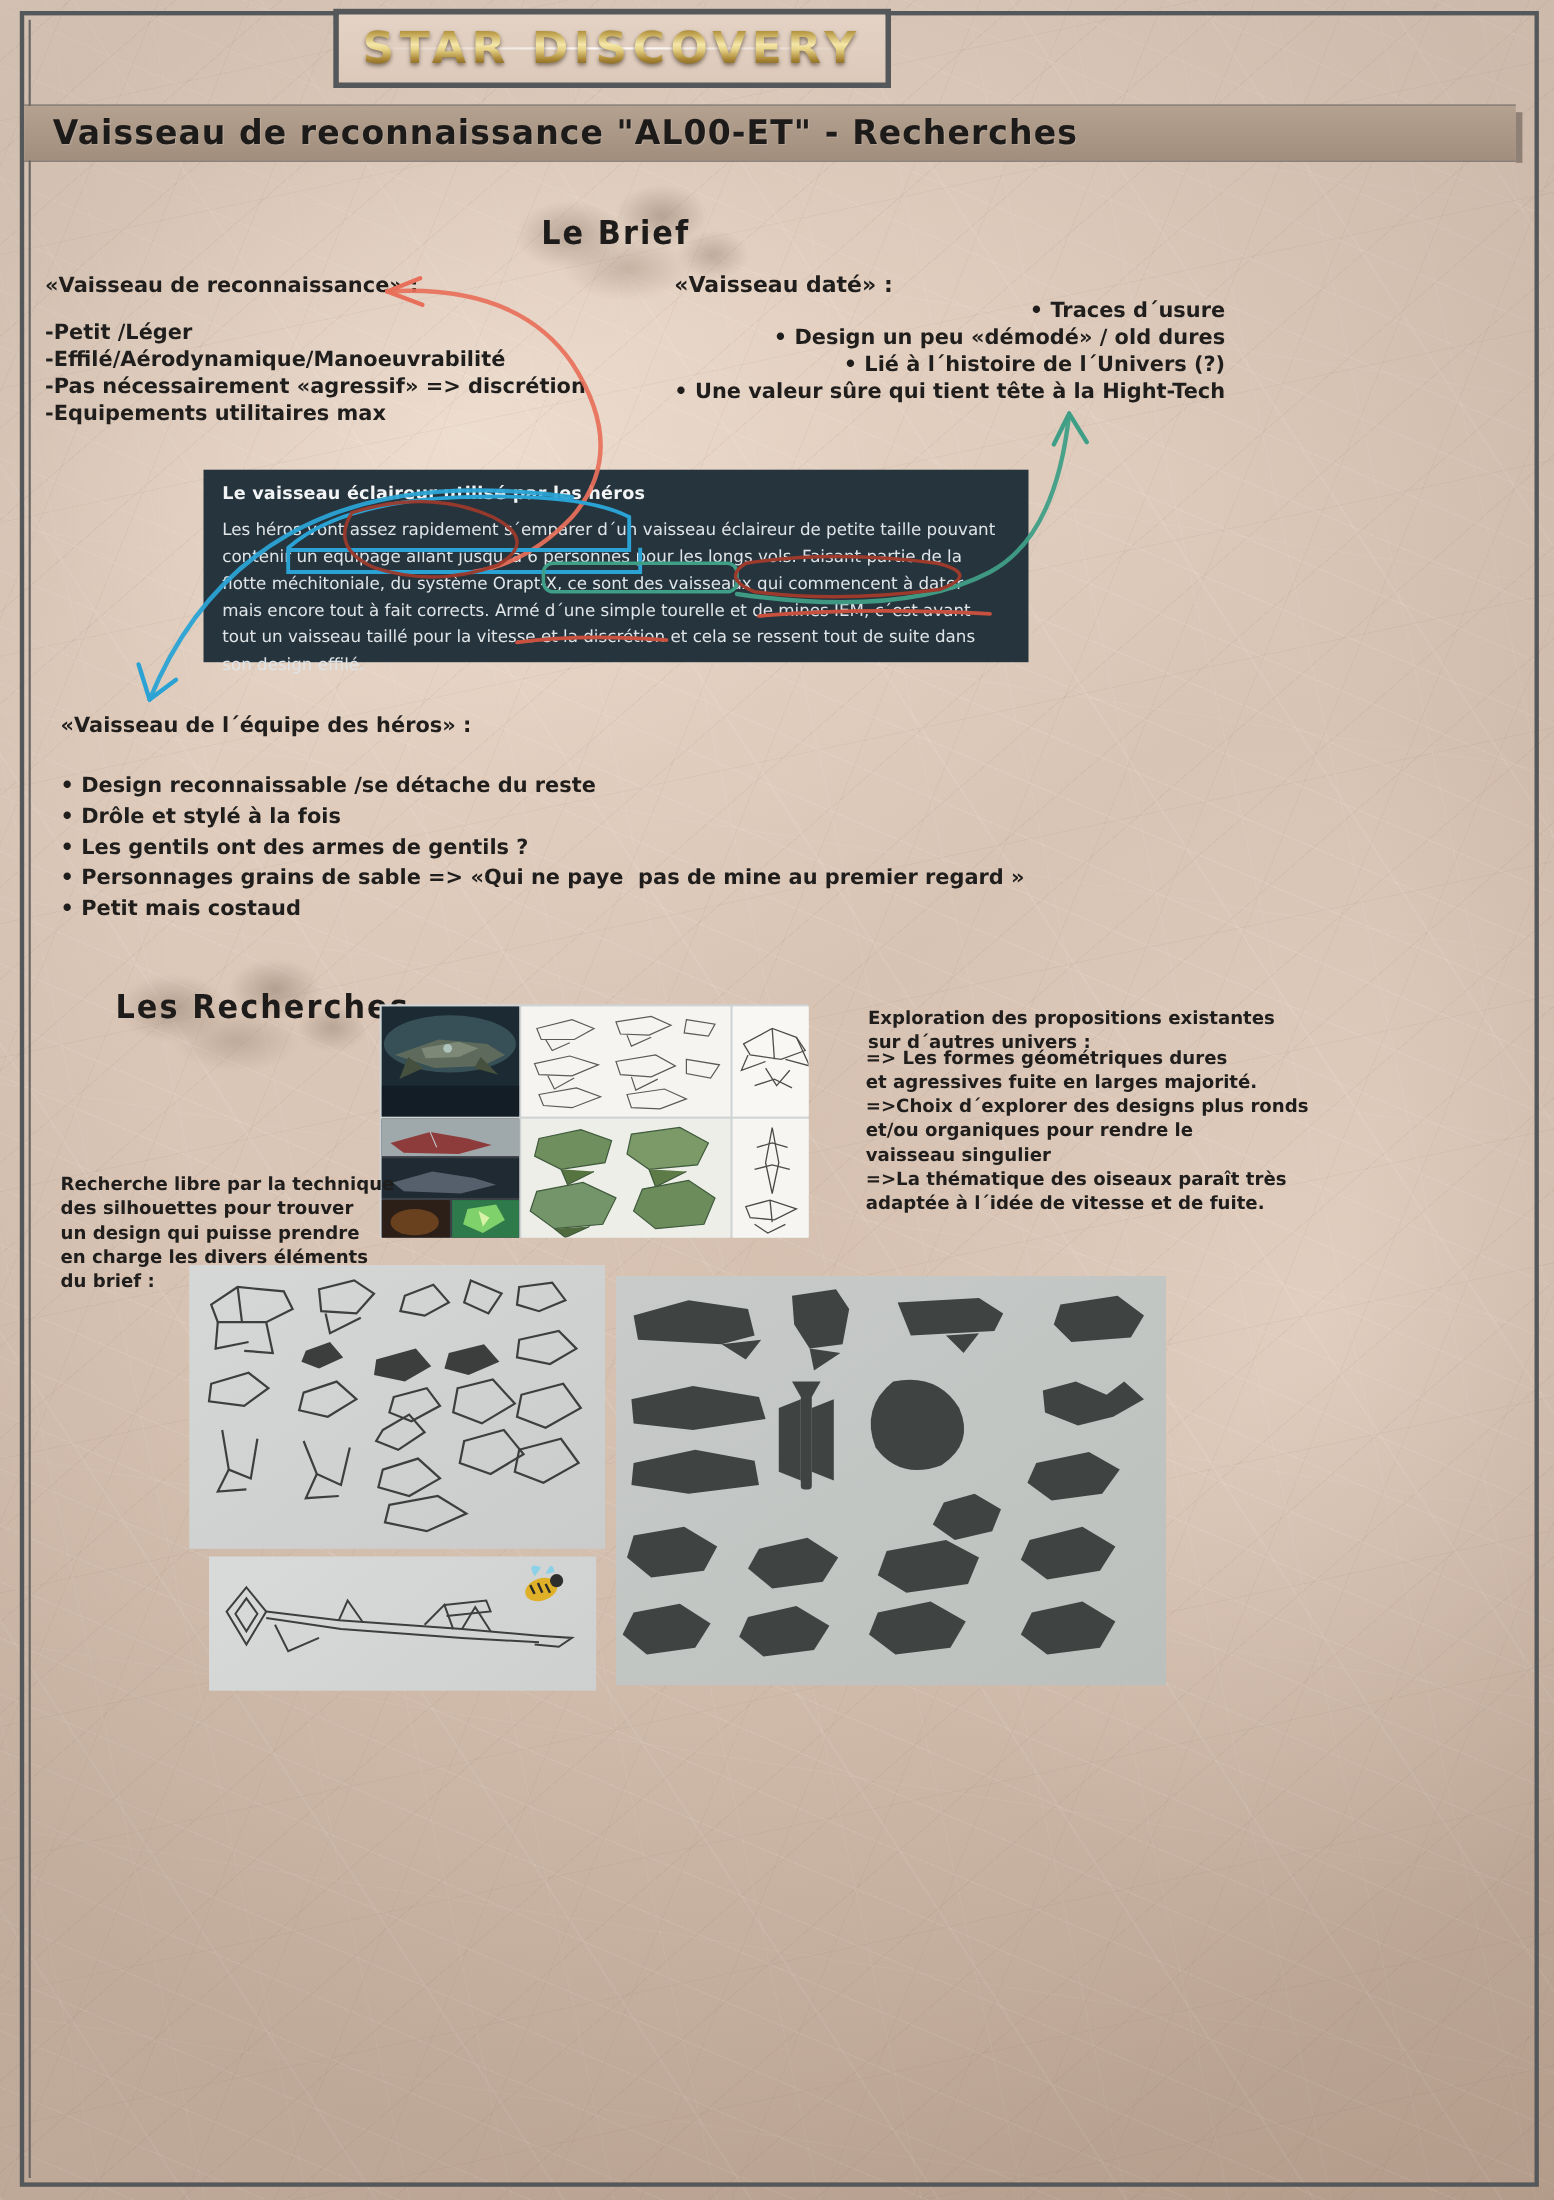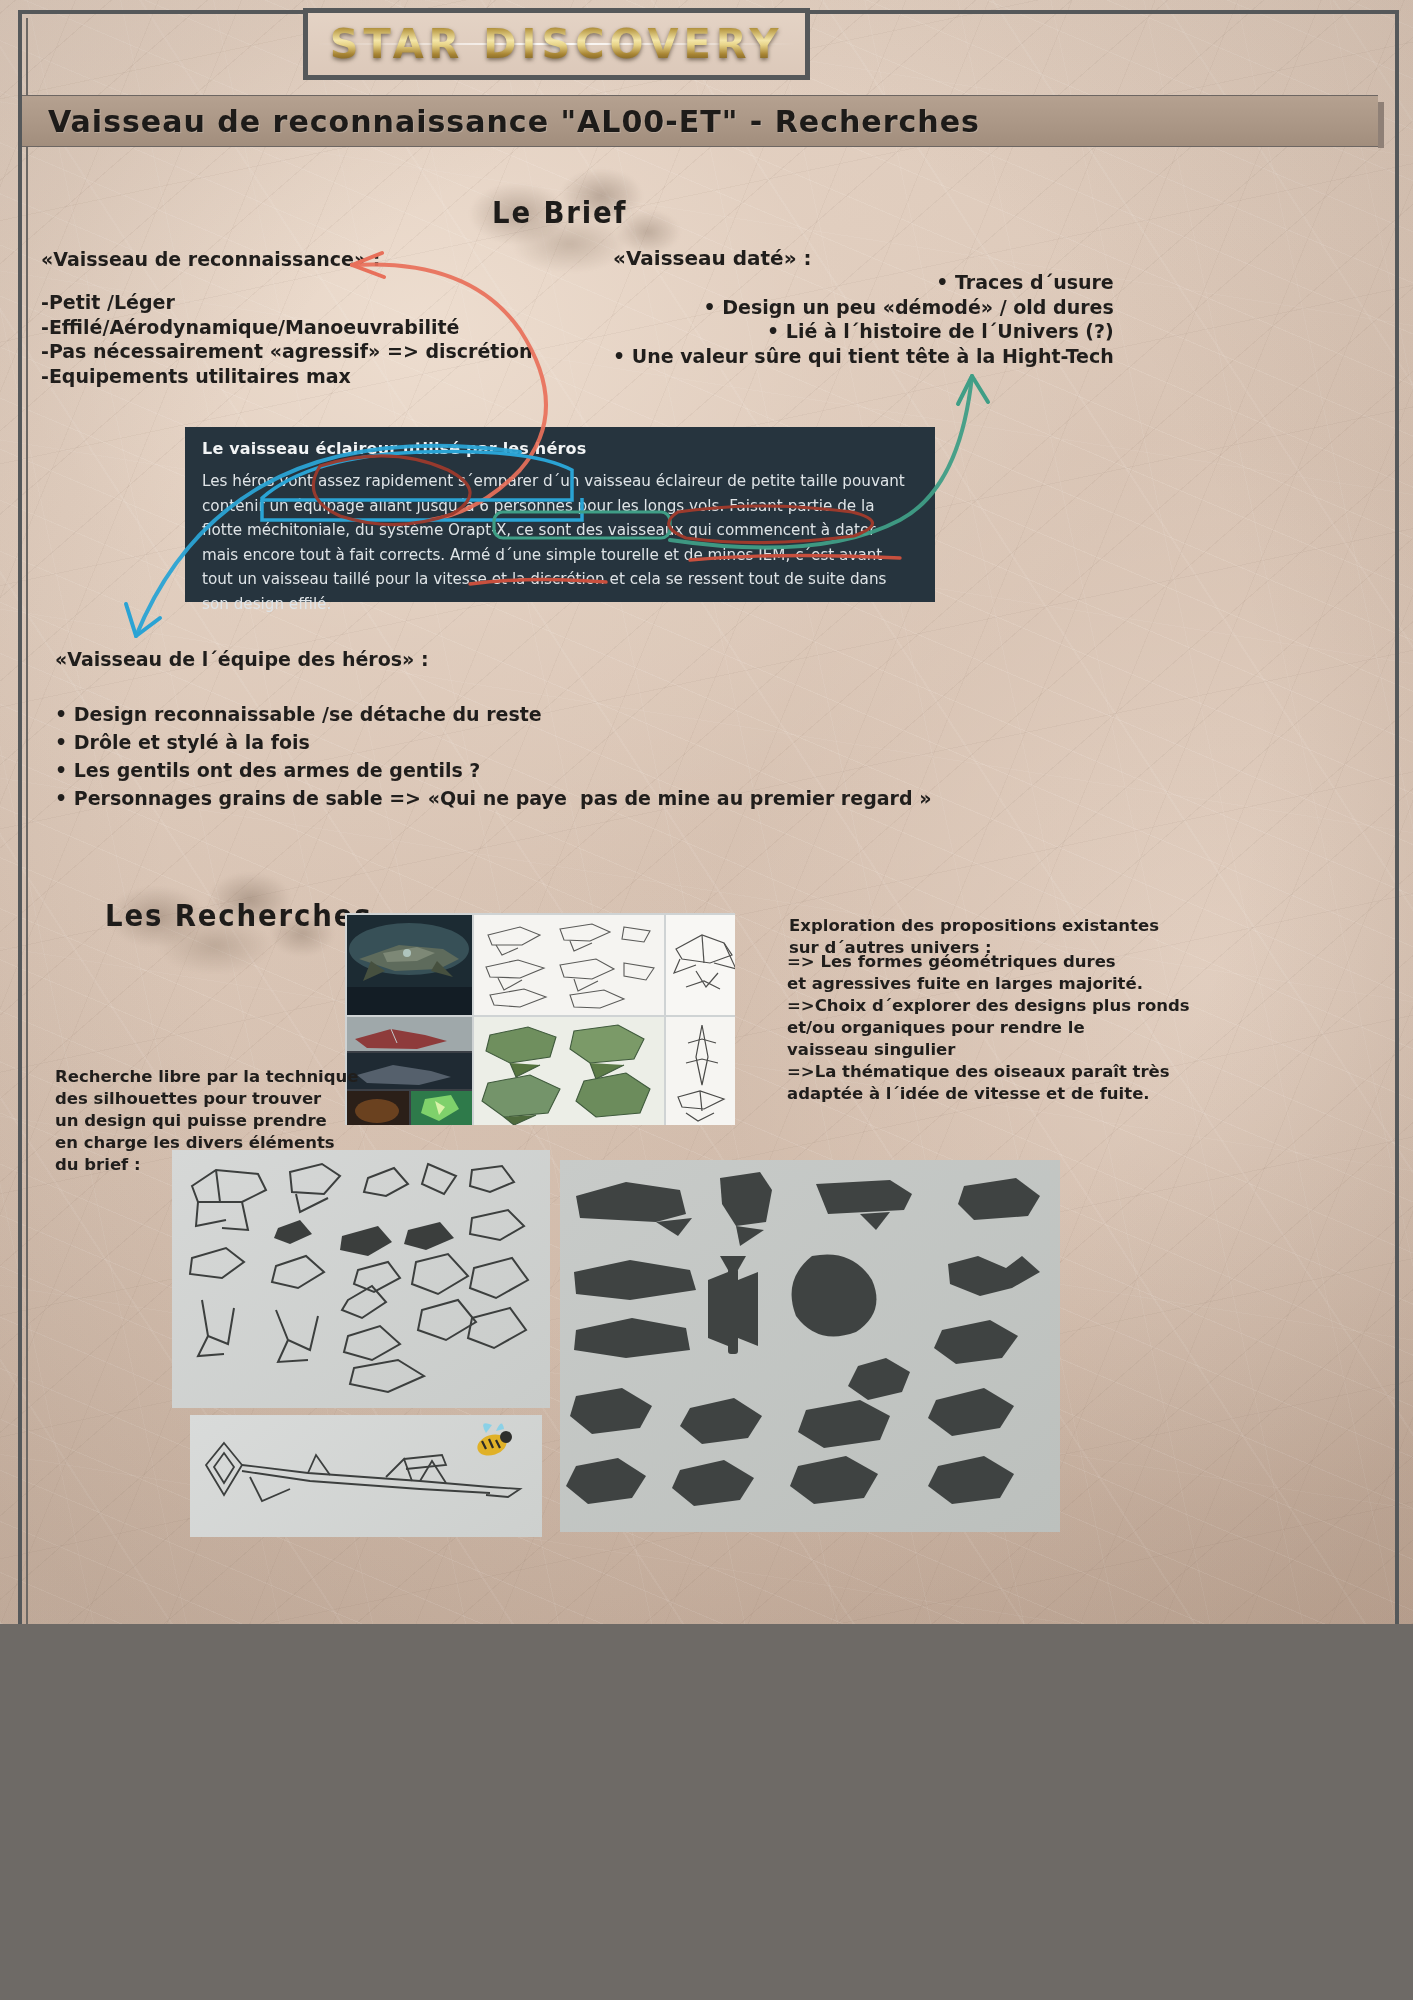--- a/index.html
+++ b/index.html
@@ -7,21 +7,21 @@
   body {
     width: 1413px; height: 2000px;
     font-family: "DejaVu Sans", sans-serif;
     background: #6e6a66;
     overflow: hidden;
   }
 
   
   #page {
     position: relative;
-    width: 1413px; height: 1624px;
+    width: 1413px; height: 2000px;
     background:
       radial-gradient(ellipse 900px 700px at 30% 20%, rgba(238,222,208,0.95) 0%, rgba(226,207,192,0.6) 45%, rgba(210,190,175,0.1) 80%),
       radial-gradient(ellipse 800px 900px at 85% 60%, rgba(232,214,200,0.75) 0%, rgba(208,186,170,0.2) 60%, rgba(190,168,152,0) 85%),
       linear-gradient(160deg, #e6d5c7 0%, #e0cdbe 25%, #d8c3b3 55%, #cbb4a3 85%, #c0a795 100%);
     overflow: hidden;
   }
 
   
   .tex {
     position: absolute; inset: 0; pointer-events: none;
@@ -249,20 +249,21 @@
     <p>Les héros vont assez rapidement s´emparer d´un vaisseau éclaireur de petite taille pouvant contenir un équipage allant jusqu´à 6 personnes pour les longs vols. Faisant partie de la flotte méchitoniale, du système Orapt-X, ce sont des vaisseaux qui commencent à dater mais encore tout à fait corrects. Armé d´une simple tourelle et de mines IEM, c´est avant tout un vaisseau taillé pour la vitesse et la discrétion et cela se ressent tout de suite dans son design effilé.</p>
   </div>
 
   <div class="txt bold" style="left:55px; top:648px; font-size:19px;">«Vaisseau de l´équipe des héros» :</div>
 
   <div class="col-list" style="left:55px; top:700px; font-size:19px; font-weight:bold; color:#201e1c; line-height:28px;">
     <div class="row">• Design reconnaissable /se détache du reste</div>
     <div class="row">• Drôle et stylé à la fois</div>
     <div class="row">• Les gentils ont des armes de gentils ?</div>
     <div class="row">• Personnages grains de sable =&gt; «Qui ne paye  pas de mine au premier regard »</div>
+    <div class="row">• Petit mais costaud</div>
   </div>
 
   <div class="smoke" style="left:70px; top:865px; width:290px; height:115px;"></div>
   <div class="stencil-head" style="left:105px; top:898px; font-size:30px;">Les Recherches</div>
 
   <div class="panel refgrid">
 
     <div class="cellA">
       <svg class="art" viewBox="0 0 125 100" preserveAspectRatio="none">
         <rect width="125" height="100" fill="#1c2b33"></rect>

